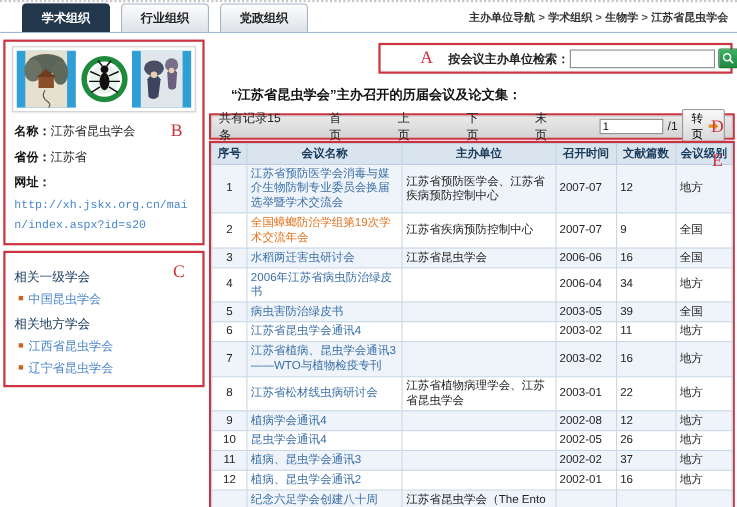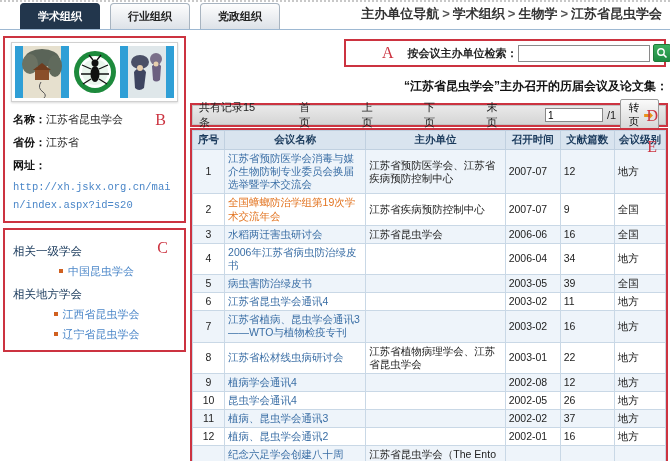--- a/index.html
+++ b/index.html
@@ -5,54 +5,54 @@
 * { margin:0; padding:0; box-sizing:border-box; }
 html,body { width:670px; height:461px; overflow:hidden; background:#fff;
   font-family:"Liberation Sans","DejaVu Sans",sans-serif; }
 .topbar { height:30px; border-top:2px dotted #c8c8c8; border-bottom:1px solid #9db8d2;
   background:#fff; display:flex; align-items:flex-end; justify-content:space-between; }
 .tabs { display:flex; align-items:flex-end; padding-left:20px; }
 .tab { font-size:11px; font-weight:bold; padding:5px 17px; margin-right:10px; cursor:pointer;
   border:1px solid #a8b4c0; border-bottom:none; border-radius:4px 4px 0 0;
   background:linear-gradient(#fdfdfd,#dde2e8); color:#222; }
 .tab.active { background:#22364c; color:#fff; border-color:#22364c; }
-.breadcrumb { font-size:13px; font-weight:bold; color:#333; padding:0 8px 6px 0; }
+.breadcrumb { font-size:10px; font-weight:bold; color:#333; padding:0 8px 6px 0; }
 .breadcrumb .sep { color:#555; margin:0 3px; }
 .content { display:flex; }
 .sidebar { width:188px; flex:none; }
 .annot { border:2px solid #cc3340; position:relative; }
 .annot-letter { position:absolute; color:#cc3340; font-family:"Liberation Serif","DejaVu Serif",serif;
   font-size:16px; line-height:1; }
 .box-b { margin:6px 2px 0 3px; padding:4px 6px 6px; }
 .box-b .annot-letter { right:18px; top:74px; }
 .photo-card { background:#fff; border:1px solid #d0d0d0; box-shadow:0 1px 2px rgba(0,0,0,.15);
   padding:3px; display:flex; justify-content:center; align-items:center; gap:3px; height:60px; }
 .photo-card svg { display:block; }
 .info { margin-top:10px; font-size:11px; color:#222;font-family:Liberation Mono, monospace; }
 .info .line { margin:8px 0 0 2px; }
 .info b { color:#111; }
 .url-link { color:#4a86c8; text-decoration:none; word-break:break-all; display:block;
   margin:6px 0 0 2px; line-height:1.7; font-size:10.5px; }
 .box-c { margin:5px 2px 0 3px; padding:6px 8px 8px; }
 .box-c .annot-letter { right:16px; top:10px; }
 .side-title { font-size:11.5px; font-weight:normal; color:#1a3a5c; margin:8px 0 4px 0; }
 .side-list { list-style:none; }
-.side-list li { margin:5px 0 0 4px; font-size:11px; display:flex; align-items:center;justify-content:center; }
+.side-list li { margin:5px 0 0 4px; font-size:11px; display:flex; align-items:center; }
 .bullet { width:4px; height:4px; background:#d06020; margin-right:5px; flex:none; }
 .side-link { color:#4a86c8; text-decoration:none; cursor:pointer; }
 .main { flex:1; min-width:0; padding:0 2px; }
 .search-box { margin:9px 2px 0 auto; width:322px; height:28px; display:flex; align-items:center;
   padding-left:10px; }
 .search-box .annot-letter { position:static; margin:0 14px 0 26px; }
 .search-label { font-size:11px; font-weight:bold; color:#222; white-space:nowrap; }
 .search-input { width:132px; height:17px; border:1px solid #8a8a8a; font-size:11px; padding:0 2px; }
 .search-icon-btn { width:18px; height:18px; margin-left:3px; border:1px solid #1f7a3a; border-radius:2px;
   background:linear-gradient(#3cb060,#1e8a42); display:flex; align-items:center; justify-content:center;
   cursor:pointer; flex:none; }
-.main-title { font-size:12px; font-weight:bold; color:#111; margin:11px 0 8px 20px;text-align:right; }
+.main-title { font-size:12px; font-weight:bold; color:#111; margin:11px 0 8px 20px; }
 .pagbar { background:linear-gradient(#e9e9e9,#d5d5d5); border:1px solid #c2c2c2;
   height:20px; display:flex; align-items:center; font-size:11px; color:#222; padding:0 6px; }
 .pagbar .total { margin-right:auto; }
 .pagbar .plink { margin:0 0 0 44px; color:#222; cursor:pointer; text-decoration:none; }
 .pagbar .pginput { width:58px; height:14px; border:1px solid #888; font-size:10px; margin-left:40px; padding:0 2px; }
 .pagbar .suffix { margin-left:4px; }
 .pagbar .gobtn { margin-left:4px; font-size:10.5px; border:1px solid #999; border-radius:2px;
   background:linear-gradient(#fafafa,#d5d5d5); padding:1px 5px; cursor:pointer; display:flex;
   align-items:center; gap:2px; }
 .gobtn .arrow { color:#e8921a; font-weight:bold; font-size:11px; line-height:1; }

